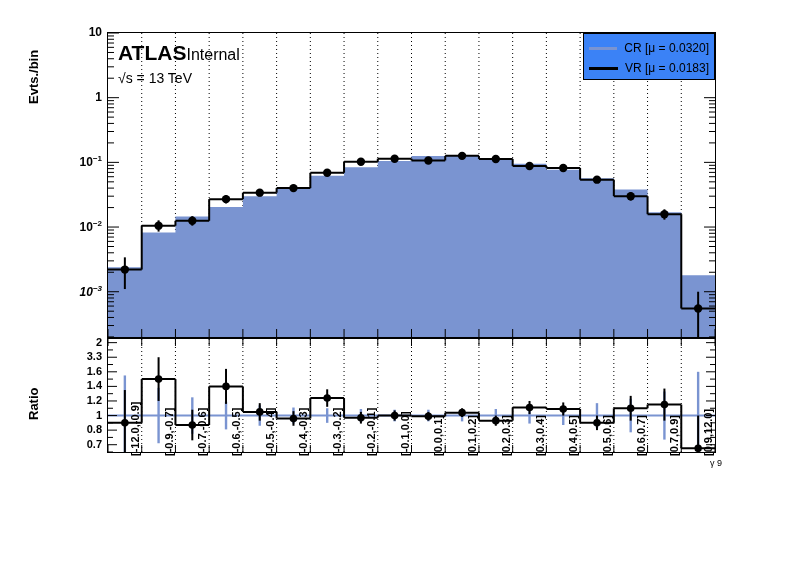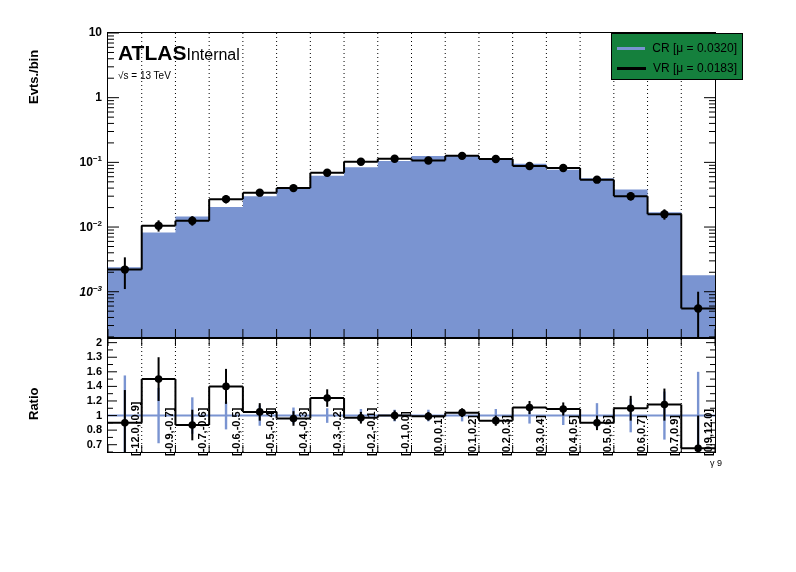--- a/index.html
+++ b/index.html
@@ -36,26 +36,26 @@
   .xlab{
     position:absolute;font-size:11px;font-weight:bold;white-space:nowrap;
     transform:rotate(-90deg);transform-origin:left top;
   }
 
   
   #atlas-block{position:absolute;left:118px;top:42px;}
   #atlas-line{font-size:21px;white-space:nowrap;line-height:1;}
   #atlas-word{font-weight:bold;font-size:21px;}
   #atlas-status{font-size:16px;}
-  #cme-line{font-size:10px;margin-top:7px;white-space:nowrap;}
+  #cme-line{font-size:14px;margin-top:7px;white-space:nowrap;}
 
   
   #legend{position:absolute;left:583px;top:33px;width:132px;height:47px;
-          border:1px solid #000;background:#15803d;box-sizing:border-box;
-          padding:4px 5px 0 5px;margin-left:28px;}
+          border:1px solid #000;background:#3b82f6;box-sizing:border-box;
+          padding:4px 5px 0 5px;}
   .leg-row{display:flex;align-items:center;height:20px;}
   .leg-swatch{width:34px;height:0;border-top-width:3px;border-top-style:solid;margin-right:7px;}
   .leg-text{font-size:12px;white-space:nowrap;}
 </style>
 </head>
 <body>
 
 <div id="root">
 
   <div class="ytitle ytitle-main">Evts./bin</div>
@@ -449,21 +449,21 @@
 
   <div id="ylabels">
       <div class="ylab" style="left: 58px; width: 44px; top: 32px;">10</div>
       <div class="ylab" style="left: 58px; width: 44px; top: 96.6809px;">1</div>
       <div class="ylab" style="left: 58px; width: 44px; top: 161.362px;">10<sup>−1</sup></div>
       <div class="ylab" style="left: 58px; width: 44px; top: 226.043px;">10<sup>−2</sup></div>
       <div class="ylab" style="left: 58px; width: 44px; top: 290.723px; font-style: italic;">10<sup>−3</sup></div>
     </div>
   <div id="rlabels">
       <div class="rlab" style="left: 58px; width: 44px; top: 341.645px;">2</div>
-      <div class="rlab" style="left: 58px; width: 44px; top: 356.226px;">1.3</div>
+      <div class="rlab" style="left: 58px; width: 44px; top: 356.226px;">3.3</div>
       <div class="rlab" style="left: 58px; width: 44px; top: 370.806px;">1.6</div>
       <div class="rlab" style="left: 58px; width: 44px; top: 385.387px;">1.4</div>
       <div class="rlab" style="left: 58px; width: 44px; top: 399.968px;">1.2</div>
       <div class="rlab" style="left: 58px; width: 44px; top: 414.548px;">1</div>
       <div class="rlab" style="left: 58px; width: 44px; top: 429.129px;">0.8</div>
       <div class="rlab" style="left: 58px; width: 44px; top: 443.71px;">0.7</div>
     </div>
   <div id="xlabels">
       <div class="xlab" style="left: 128.861px; top: 456px;">[-12.0,-0.9]</div>
       <div class="xlab" style="left: 162.583px; top: 456px;">[-0.9,-0.7]</div>

